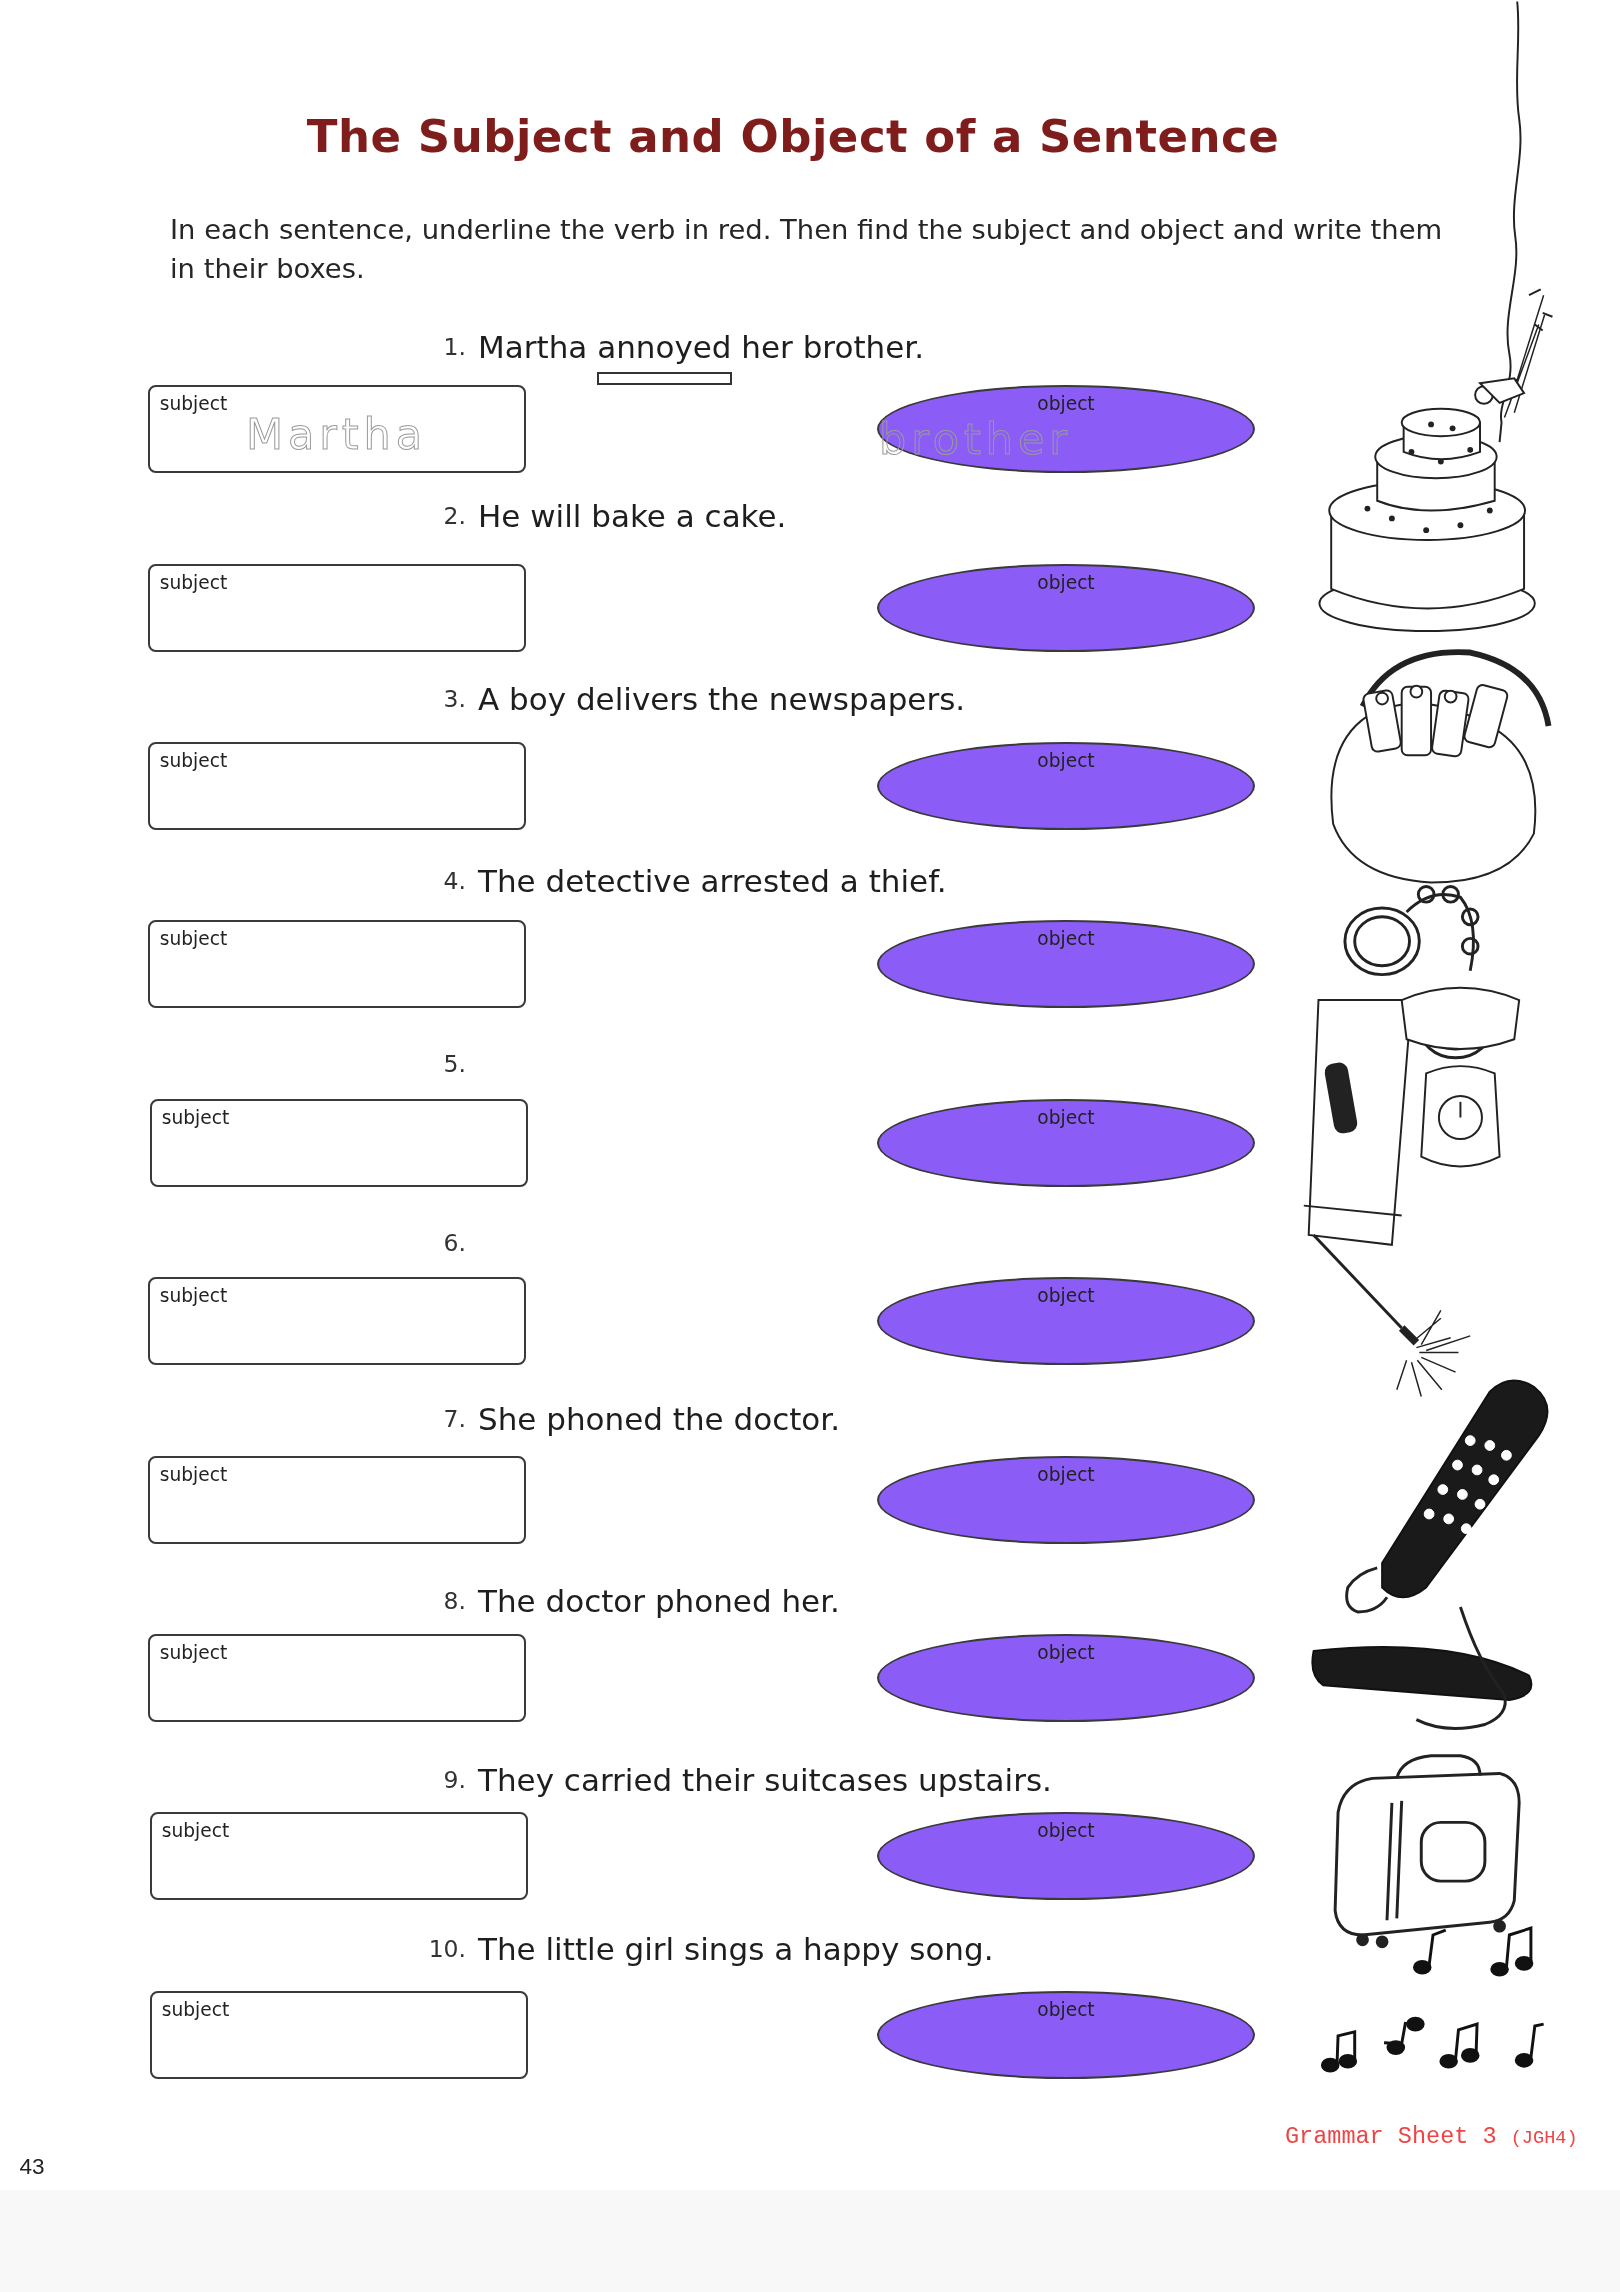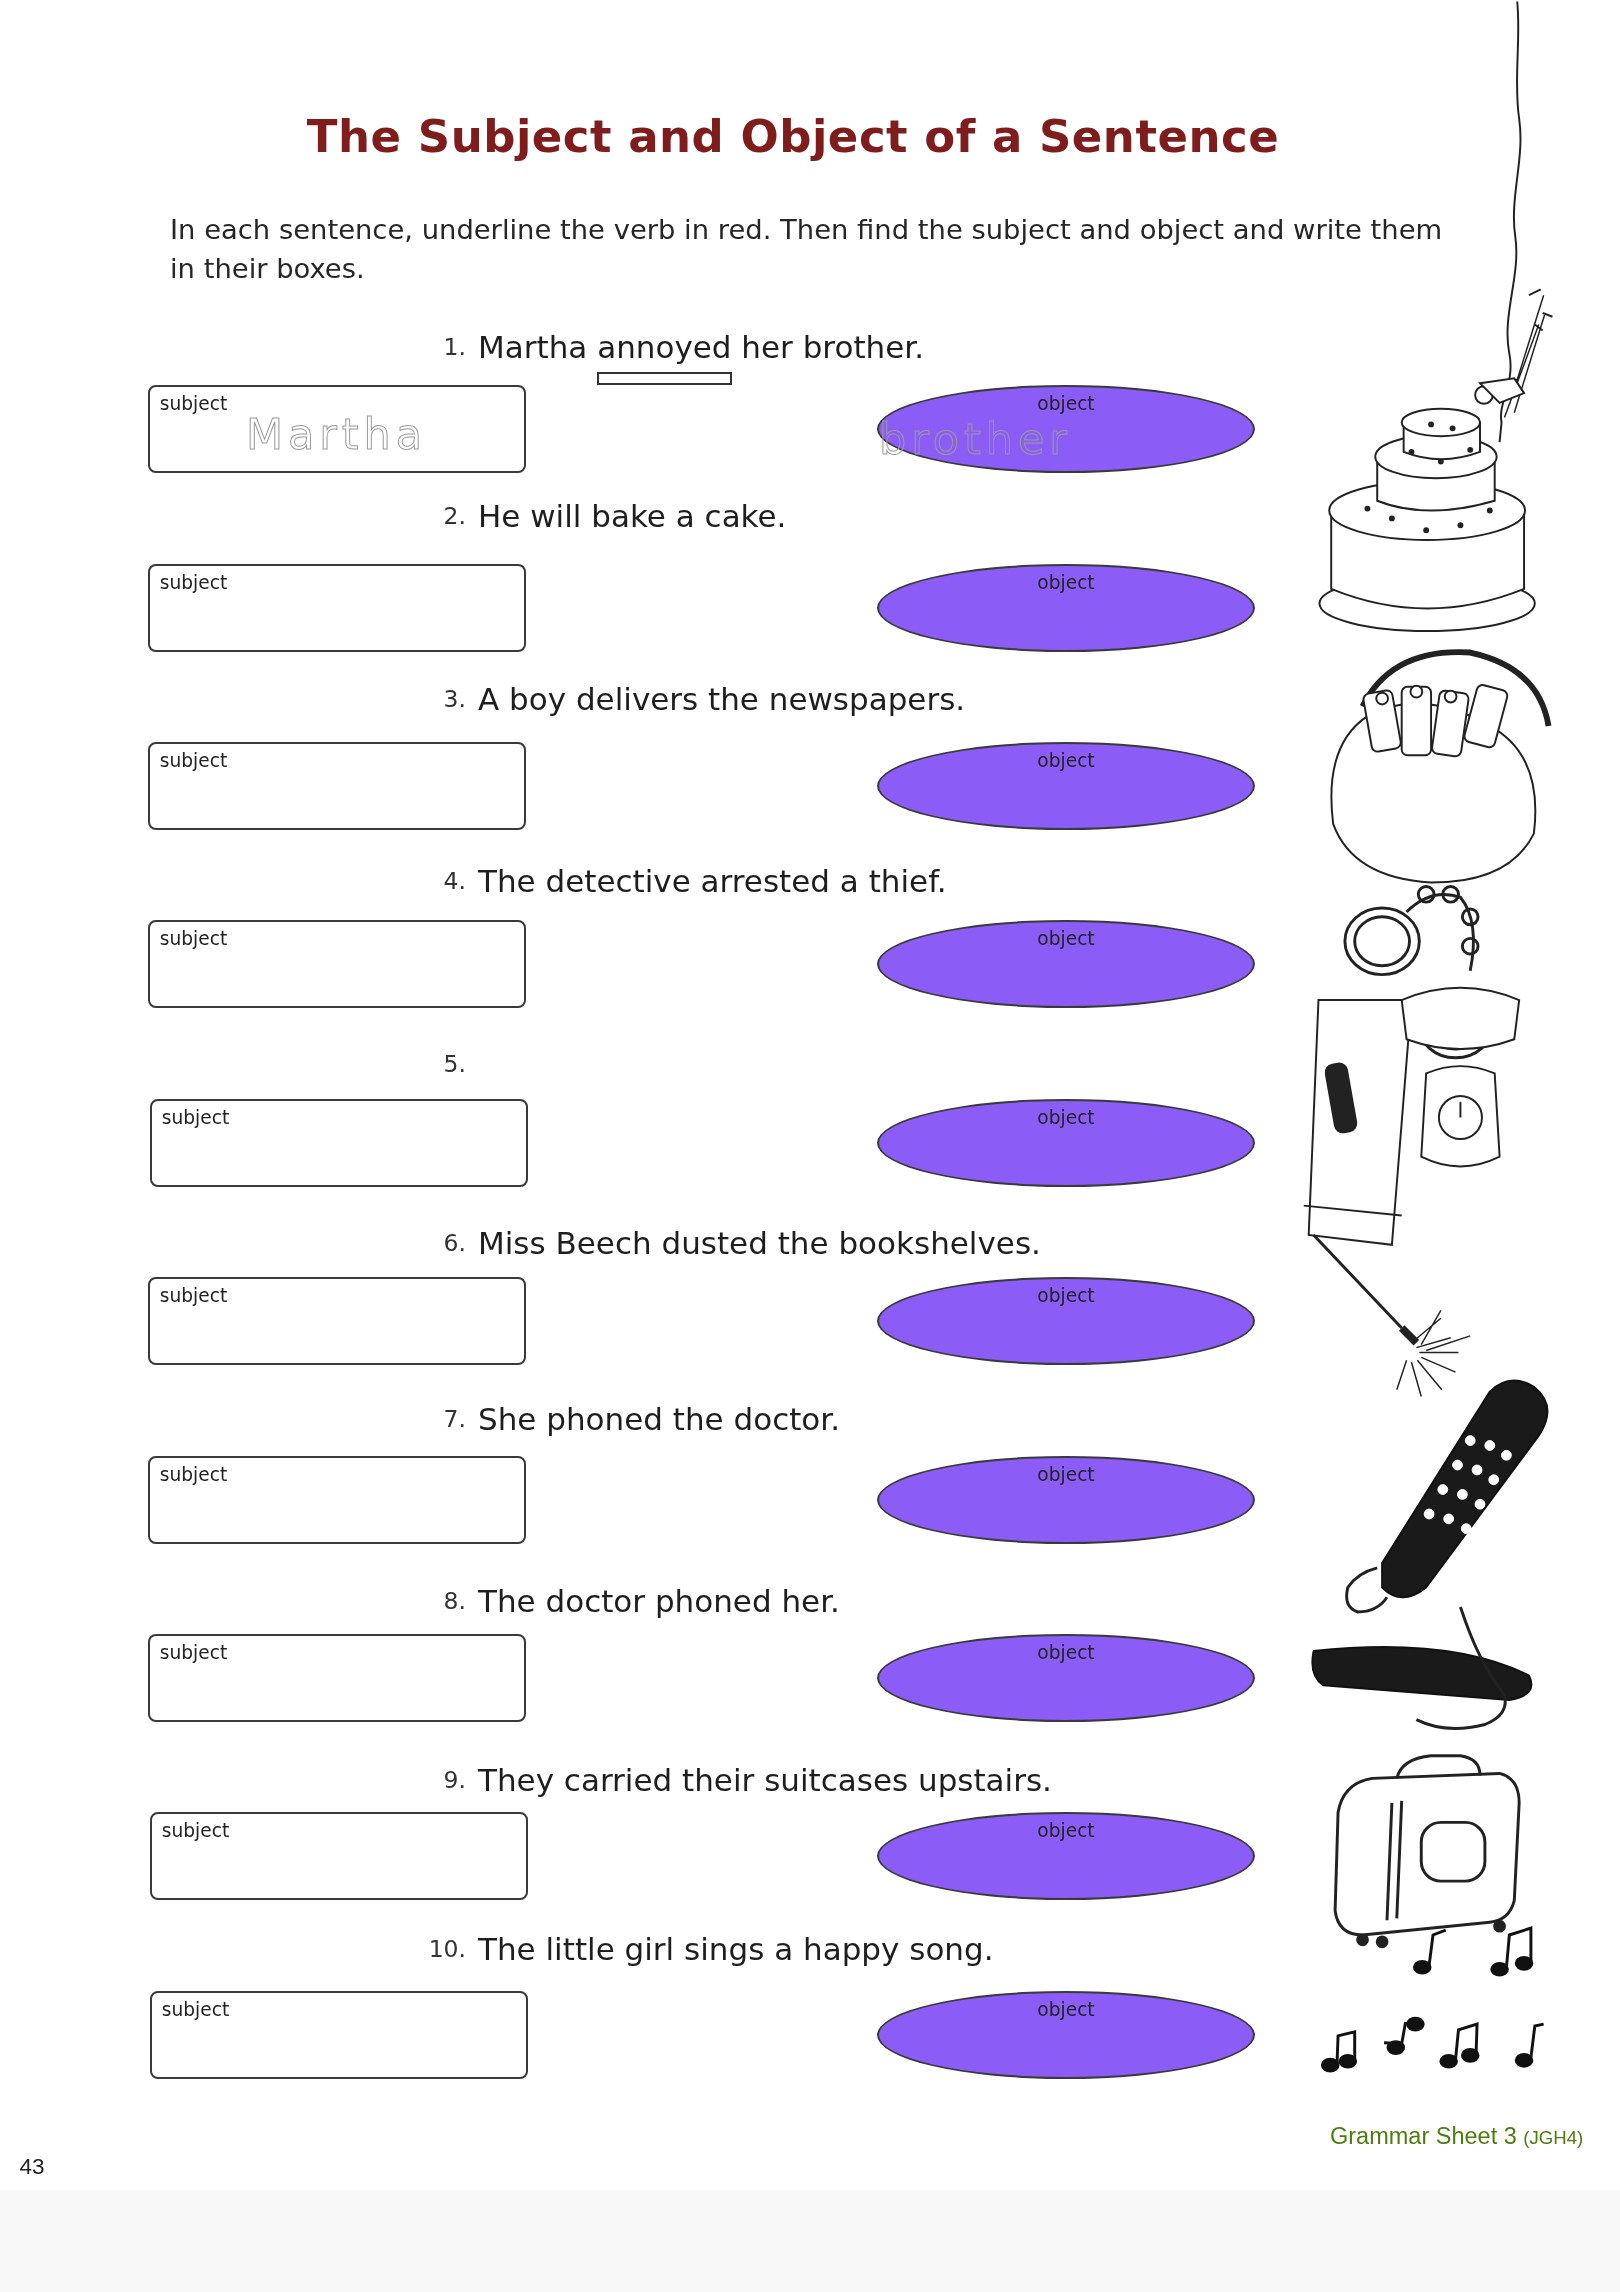--- a/index.html
+++ b/index.html
@@ -50,22 +50,22 @@
     position: absolute; left: 0; right: 0; top: 5.9px; text-align: center; font-size: 18.6px; color: #222;
   }
   .trace {
     position: absolute; font-size: 43px; letter-spacing: 4.9px; font-weight: normal;
     color: transparent; -webkit-text-stroke: 1px #9a9a9a;
     font-family: "DejaVu Sans", sans-serif;
   }
   .subject-box .trace { left: 96px; top: 21.6px; }
   .object-ellipse .trace { left: 0; right: 0; top: 27.4px; text-align: left; }
   .footer {
-    position: absolute; left: 1330px; top: 2123px; font-size: 23.5px; color: #4d7c0f;
-    font-family: Liberation Sans, sans-serif;
+    position: absolute; left: 1285px; top: 2123px; font-size: 23.5px; color: #ef4444;
+    font-family: Liberation Mono, monospace;
   }
   .footer .code { font-size: 18.6px; }
   .page-num {
     position: absolute; left: 19.6px; top: 2154px; font-size: 22.5px; color: #222;
     font-family: "Liberation Sans", sans-serif;
   }
   .illus { position: absolute; left: 1294px; top: 0; width: 326px; height: 2098px; }
 </style>
 </head>
 <body>
@@ -126,21 +126,20 @@
   </div>
   <div class="subject-box" style="top:1099px; left:150px">
     <span class="lbl">subject</span>
   </div>
   <div class="object-ellipse" style="top:1099px">
     <span class="lbl">object</span>
   </div>
 
   <div class="sentence-row" style="top:1206px">
     <span class="num">6.</span>
-    <span class="sentence">Miss Beech dusted the bookshelves.</span>
   </div>
   <div class="subject-box" style="top:1277px">
     <span class="lbl">subject</span>
   </div>
   <div class="object-ellipse" style="top:1277px">
     <span class="lbl">object</span>
   </div>
 
   <div class="sentence-row" style="top:1382px">
     <span class="num">7.</span>

